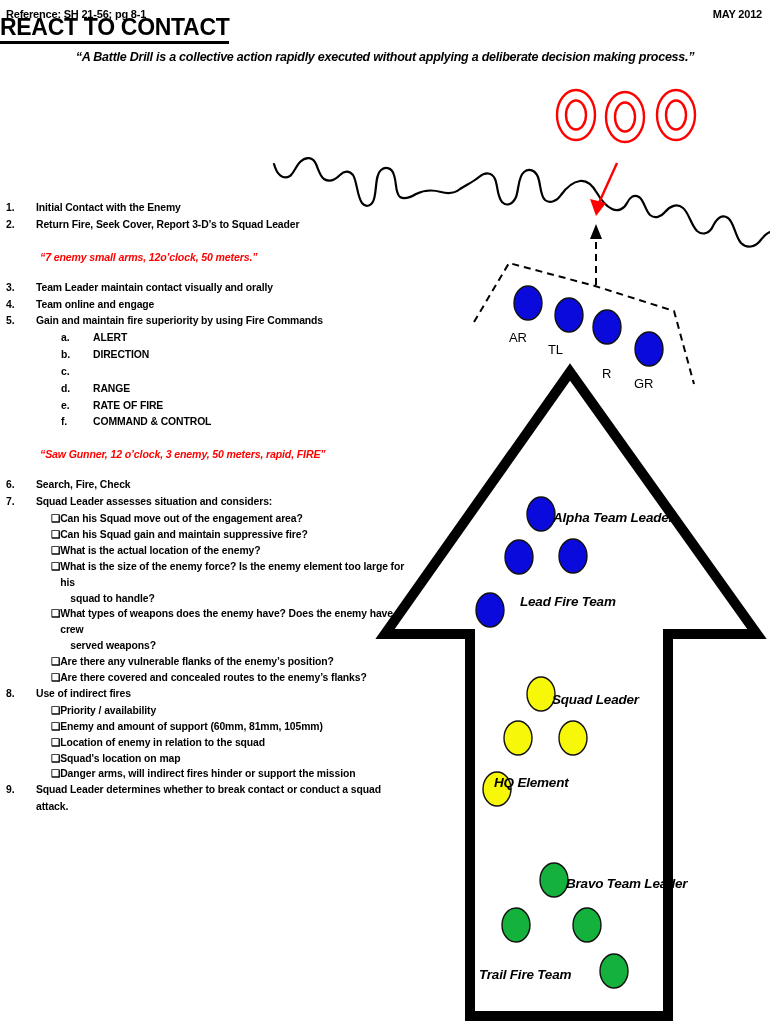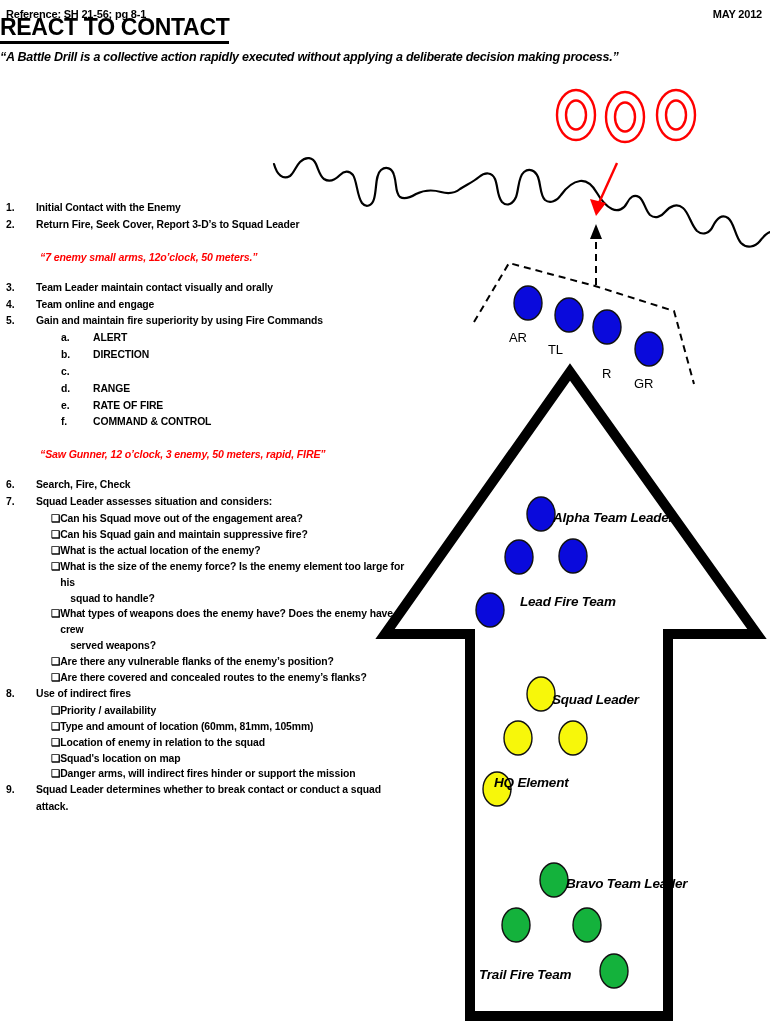--- a/index.html
+++ b/index.html
@@ -31,20 +31,21 @@
     text-align: left;
     font-size: 23px; font-weight: bold;
     letter-spacing: -0.3px;
   }
   .title span {
     border-bottom: 3px solid #000;
     padding-bottom: 1px;
   }
   .subtitle {
     position: absolute; left: 0; right: 0; top: 50px;
+    text-align: center;
     font-size: 12.5px; font-weight: bold; font-style: italic;
     letter-spacing: -0.25px;
   }
 
   
   .steps {
     position: absolute; left: 6px; top: 200px;
     width: 400px;
     font-size: 10.4px; font-weight: bold;
     letter-spacing: -0.1px;
@@ -213,21 +214,21 @@
       <span class="step-num">8.</span>
       <span class="step-txt">Use of indirect fires</span>
     </div>
 
     <div class="chk-row">
       <span class="chk-box">❑</span>
       <span class="chk-txt">Priority / availability</span>
     </div>
     <div class="chk-row">
       <span class="chk-box">❑</span>
-      <span class="chk-txt">Type and amount of location (60mm, 81mm, 105mm)</span>
+      <span class="chk-txt">Enemy and amount of support (60mm, 81mm, 105mm)</span>
     </div>
     <div class="chk-row">
       <span class="chk-box">❑</span>
       <span class="chk-txt">Location of enemy in relation to the squad</span>
     </div>
     <div class="chk-row">
       <span class="chk-box">❑</span>
       <span class="chk-txt">Squad's location on map</span>
     </div>
     <div class="chk-row">

